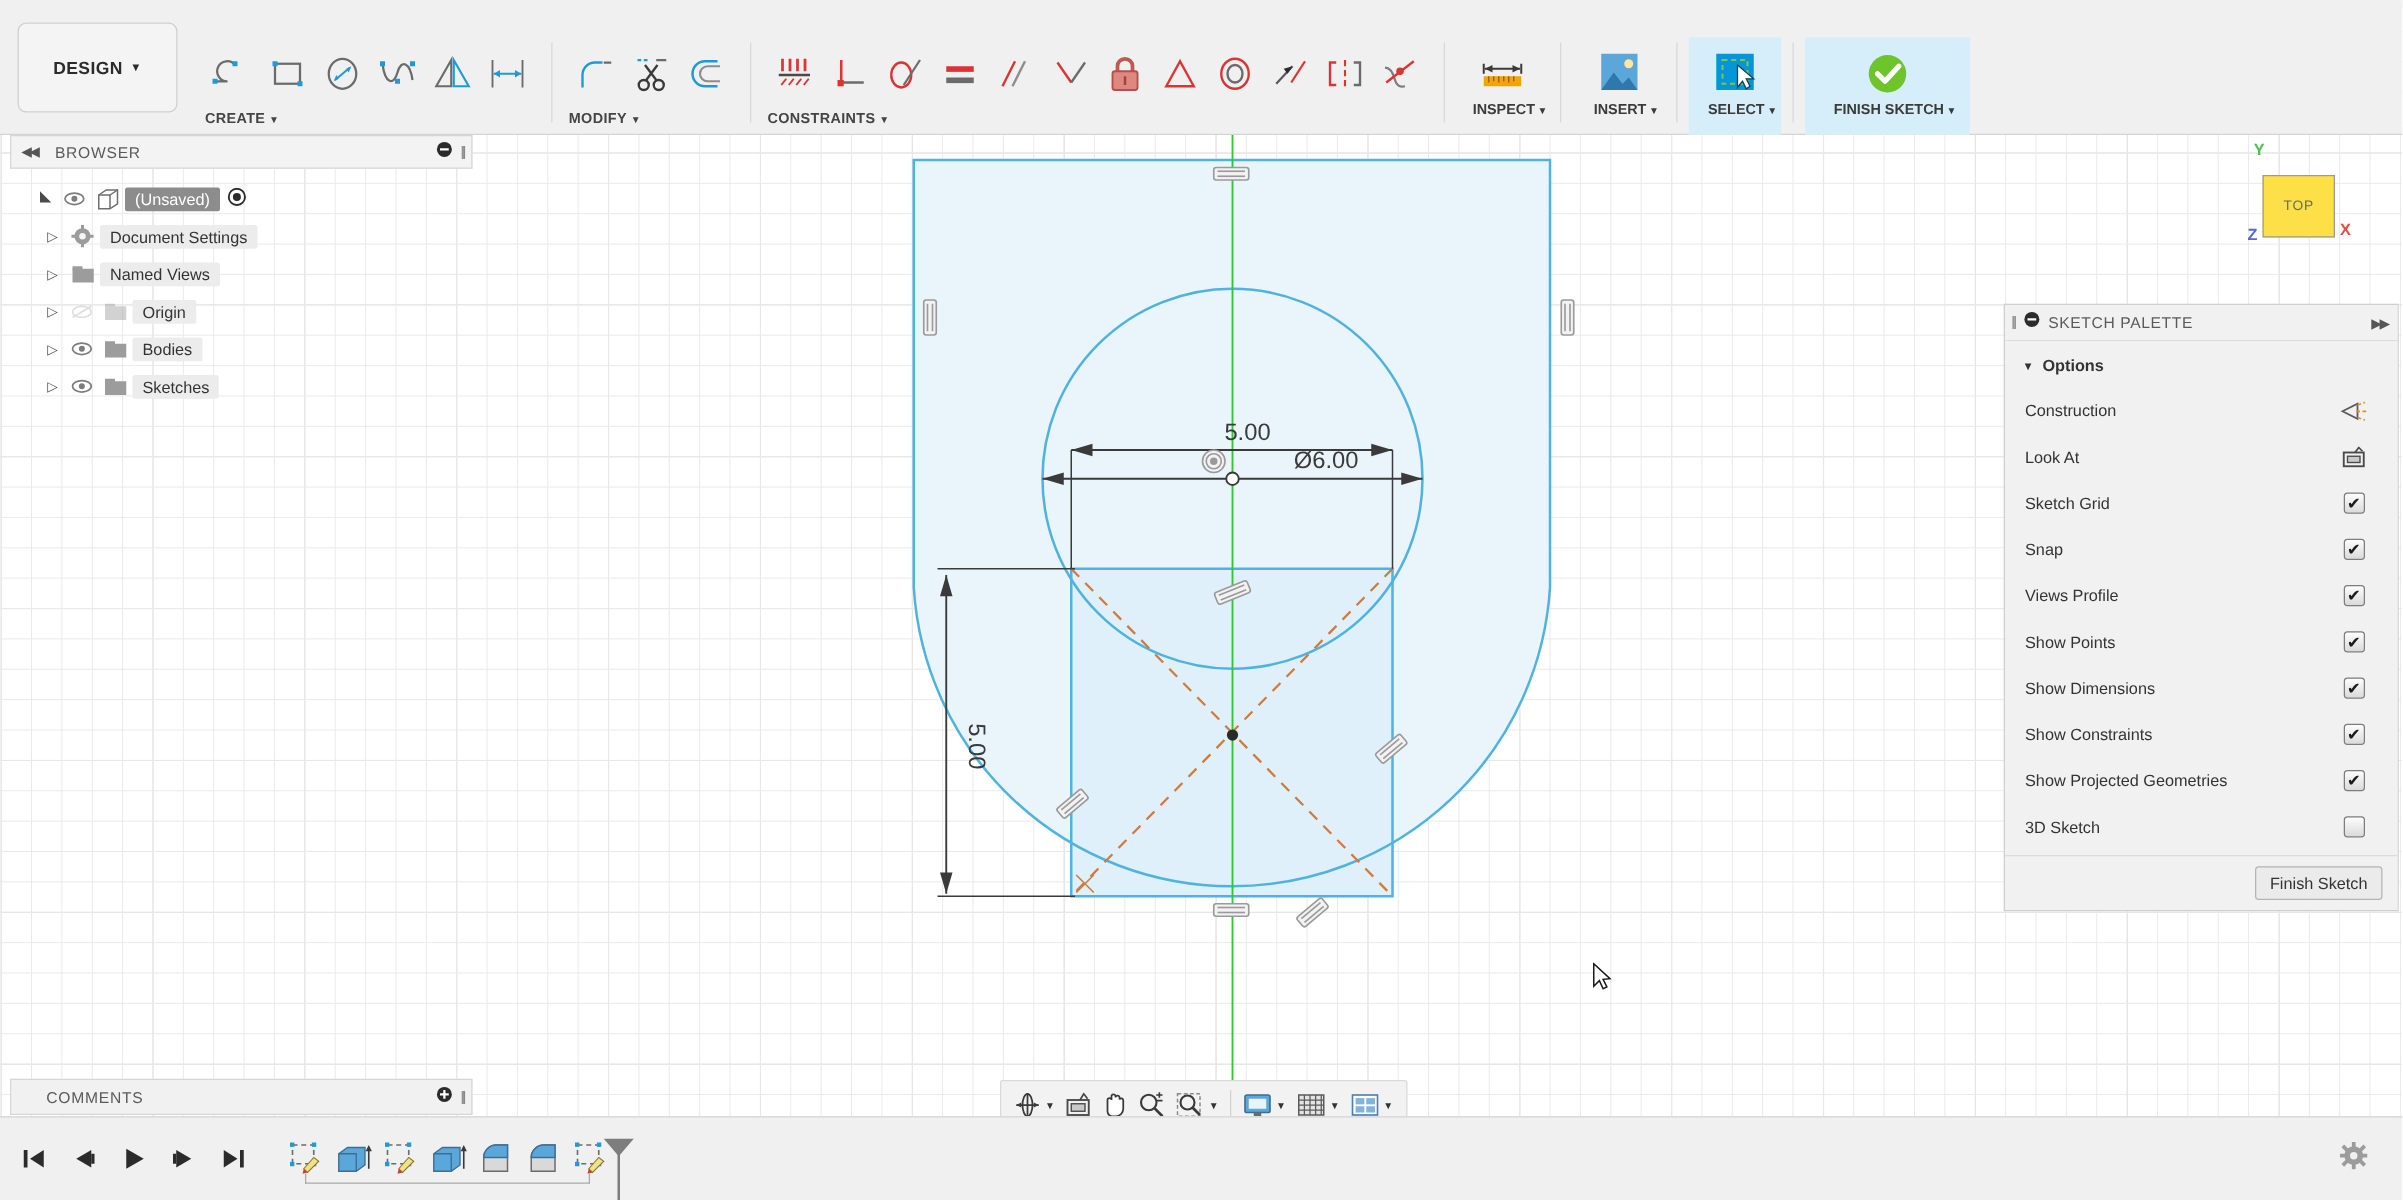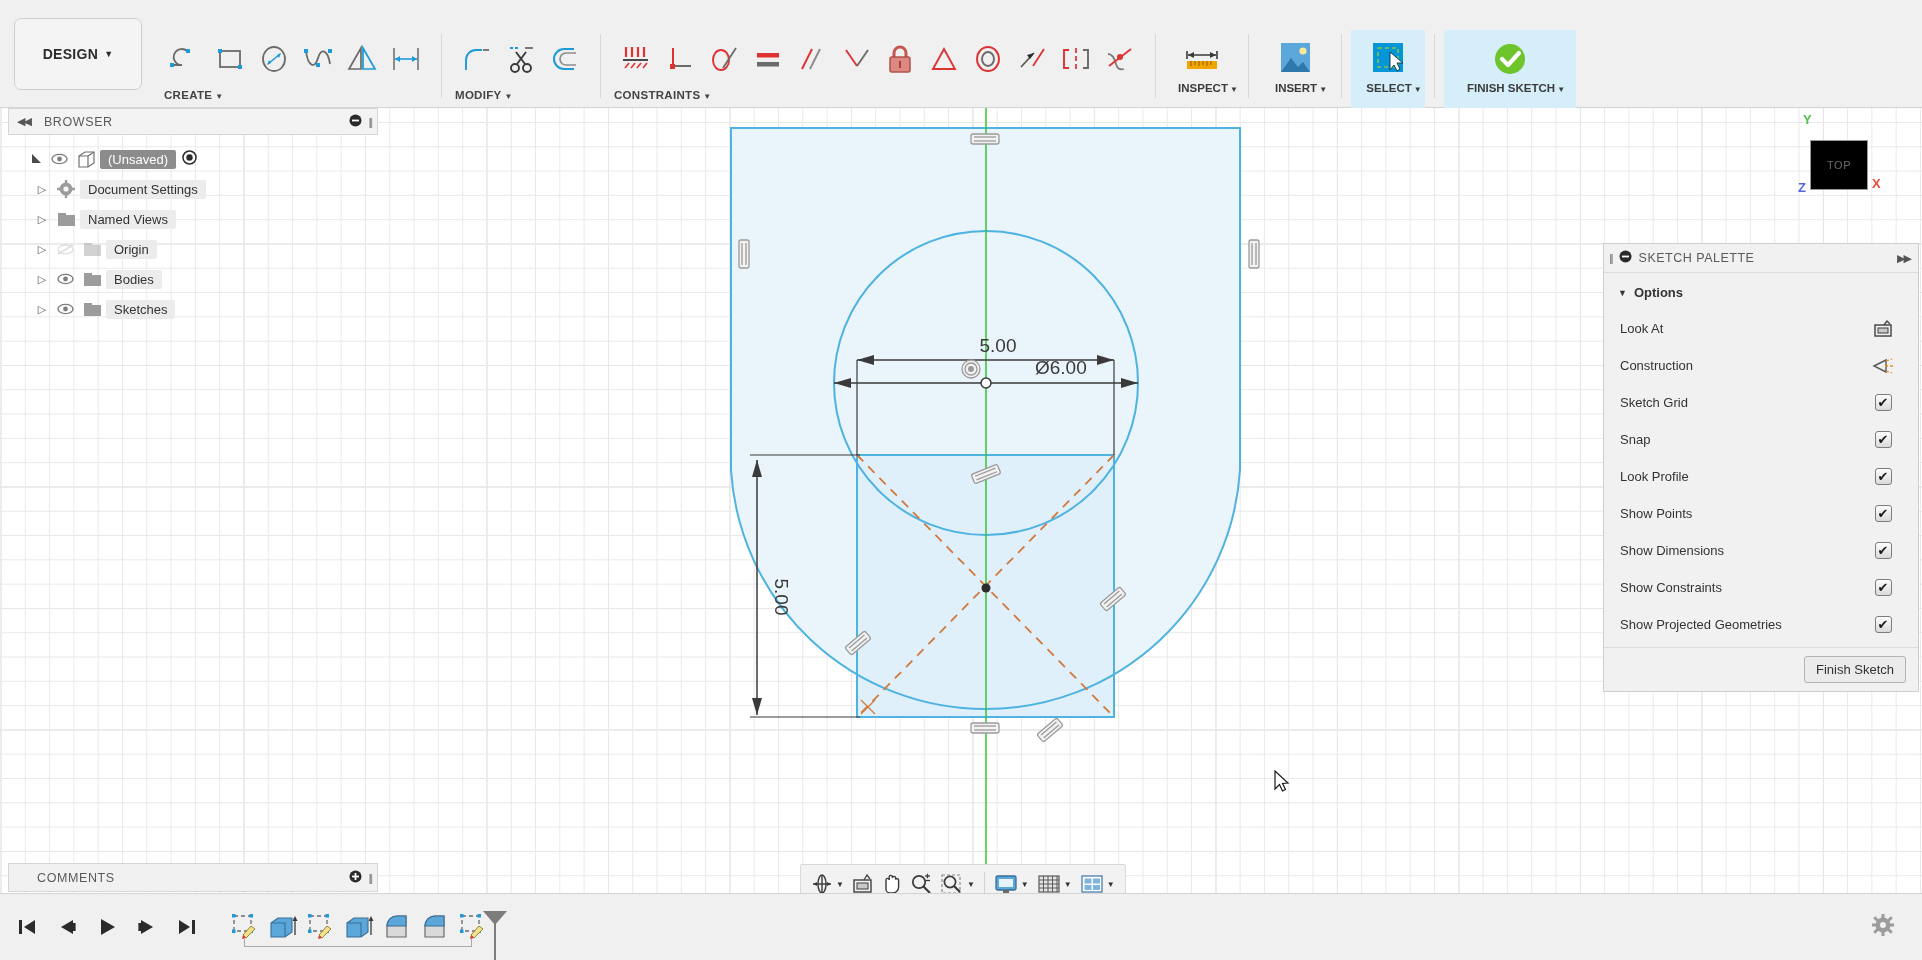--- a/index.html
+++ b/index.html
@@ -161,21 +161,21 @@
   .tl-feats { display: flex; align-items: center; margin-left: 22px; position: relative; }
   .tl-feat { width: 38px; height: 40px; display:flex; align-items:center; justify-content:center; cursor:pointer; }
   .tl-bracket { position:absolute; left: 18px; bottom: 0px; height: 8px; border-left:1px solid #a9a9a9; border-right:1px solid #a9a9a9; border-bottom:1px solid #a9a9a9; }
   .tl-gear { position: absolute; right: 28px; top: 50%; transform: translateY(-50%); cursor: pointer; }
   .tl-marker { position: absolute; cursor: pointer; }
 
   
   .viewcube { position: absolute; left: 1810px; top: 140px; z-index: 25; }
   .vc-face {
     position: absolute; left: 0; top: 0; width: 58px; height: 50px;
-    border: 1px solid #9a9a9a; background: #000000;
+    border: 1px solid #9a9a9a; background: #fde047;
     display: flex; align-items: center; justify-content: center;
     font-size: 11px; color: #6a6a6a; letter-spacing: .6px; cursor: pointer;
   }
   .vc-ax { position: absolute; font-size: 13px; font-weight: bold; }
 
   
   .sketch { position: absolute; left: 0; top: 0; width: 1922px; height: 893px; z-index: 10; pointer-events: none; }
   .dimtext { font-family: "Liberation Sans", sans-serif; font-size: 19px; fill: #3a3a3a; }
   .cursor-arrow { position:absolute; z-index: 50; pointer-events:none; }
 </style>
@@ -716,59 +716,59 @@
       <span class="parrows">▶▶</span>
     </div>
 
     <div class="pal-body">
       <div class="opt-hdr">
         <span class="tri">▼</span>
         <span>Options</span>
       </div>
 
       <div class="prow">
-        <span class="plbl">Look At</span>
-        <span class="pctl">
-          <svg width="20" height="18" viewBox="0 0 20 18">
-            <rect x="2" y="5" width="16" height="11" fill="none" stroke="#4a4a4a" stroke-width="1.5"></rect>
-            <rect x="5" y="8" width="10" height="5" fill="#c9c9c9" stroke="#4a4a4a" stroke-width="1.1"></rect>
-            <polyline points="11,5 14,1 17,4" fill="none" stroke="#4a4a4a" stroke-width="1.4"></polyline>
-          </svg>
-        </span>
-      </div>
-
-      <div class="prow">
         <span class="plbl">Construction</span>
         <span class="pctl">
           <svg width="22" height="18" viewBox="0 0 22 18">
             <polygon points="2,9 14,3 14,15" fill="none" stroke="#5a5a5a" stroke-width="1.4"></polygon>
             <line x1="13" y1="9" x2="21" y2="9" stroke="#e09020" stroke-width="1.4" stroke-dasharray="3 2"></line>
             <line x1="14" y1="4" x2="20" y2="2" stroke="#e09020" stroke-width="1.3" stroke-dasharray="3 2"></line>
             <line x1="14" y1="14" x2="20" y2="16" stroke="#e09020" stroke-width="1.3" stroke-dasharray="3 2"></line>
           </svg>
         </span>
       </div>
 
       <div class="prow">
+        <span class="plbl">Look At</span>
+        <span class="pctl">
+          <svg width="20" height="18" viewBox="0 0 20 18">
+            <rect x="2" y="5" width="16" height="11" fill="none" stroke="#4a4a4a" stroke-width="1.5"></rect>
+            <rect x="5" y="8" width="10" height="5" fill="#c9c9c9" stroke="#4a4a4a" stroke-width="1.1"></rect>
+            <polyline points="11,5 14,1 17,4" fill="none" stroke="#4a4a4a" stroke-width="1.4"></polyline>
+          </svg>
+        </span>
+      </div>
+
+      <div class="prow">
         <span class="plbl">Sketch Grid</span>
         <span class="pctl">
             <span class="cbx">✔</span>
           </span>
       </div>
 
       <div class="prow">
         <span class="plbl">Snap</span>
         <span class="pctl">
             <span class="cbx">✔</span>
           </span>
       </div>
 
 
       <div class="prow">
-        <span class="plbl">Look Profile</span>
+        <span class="plbl">Views Profile</span>
         <span class="pctl">
             <span class="cbx">✔</span>
           </span>
       </div>
 
       <div class="prow">
         <span class="plbl">Show Points</span>
         <span class="pctl">
             <span class="cbx">✔</span>
           </span>
@@ -788,20 +788,26 @@
           </span>
       </div>
 
       <div class="prow">
         <span class="plbl">Show Projected Geometries</span>
         <span class="pctl">
             <span class="cbx">✔</span>
           </span>
       </div>
 
+      <div class="prow">
+        <span class="plbl">3D Sketch</span>
+        <span class="pctl">
+            <span class="cbx"></span>
+          </span>
+      </div>
     </div>
 
     <div class="pal-foot">
       <button class="finish-sk-btn">Finish Sketch</button>
     </div>
   </div>
 
   <div class="navbar">
     <div class="nav-item">
       <svg width="22" height="22" viewBox="0 0 22 22">

